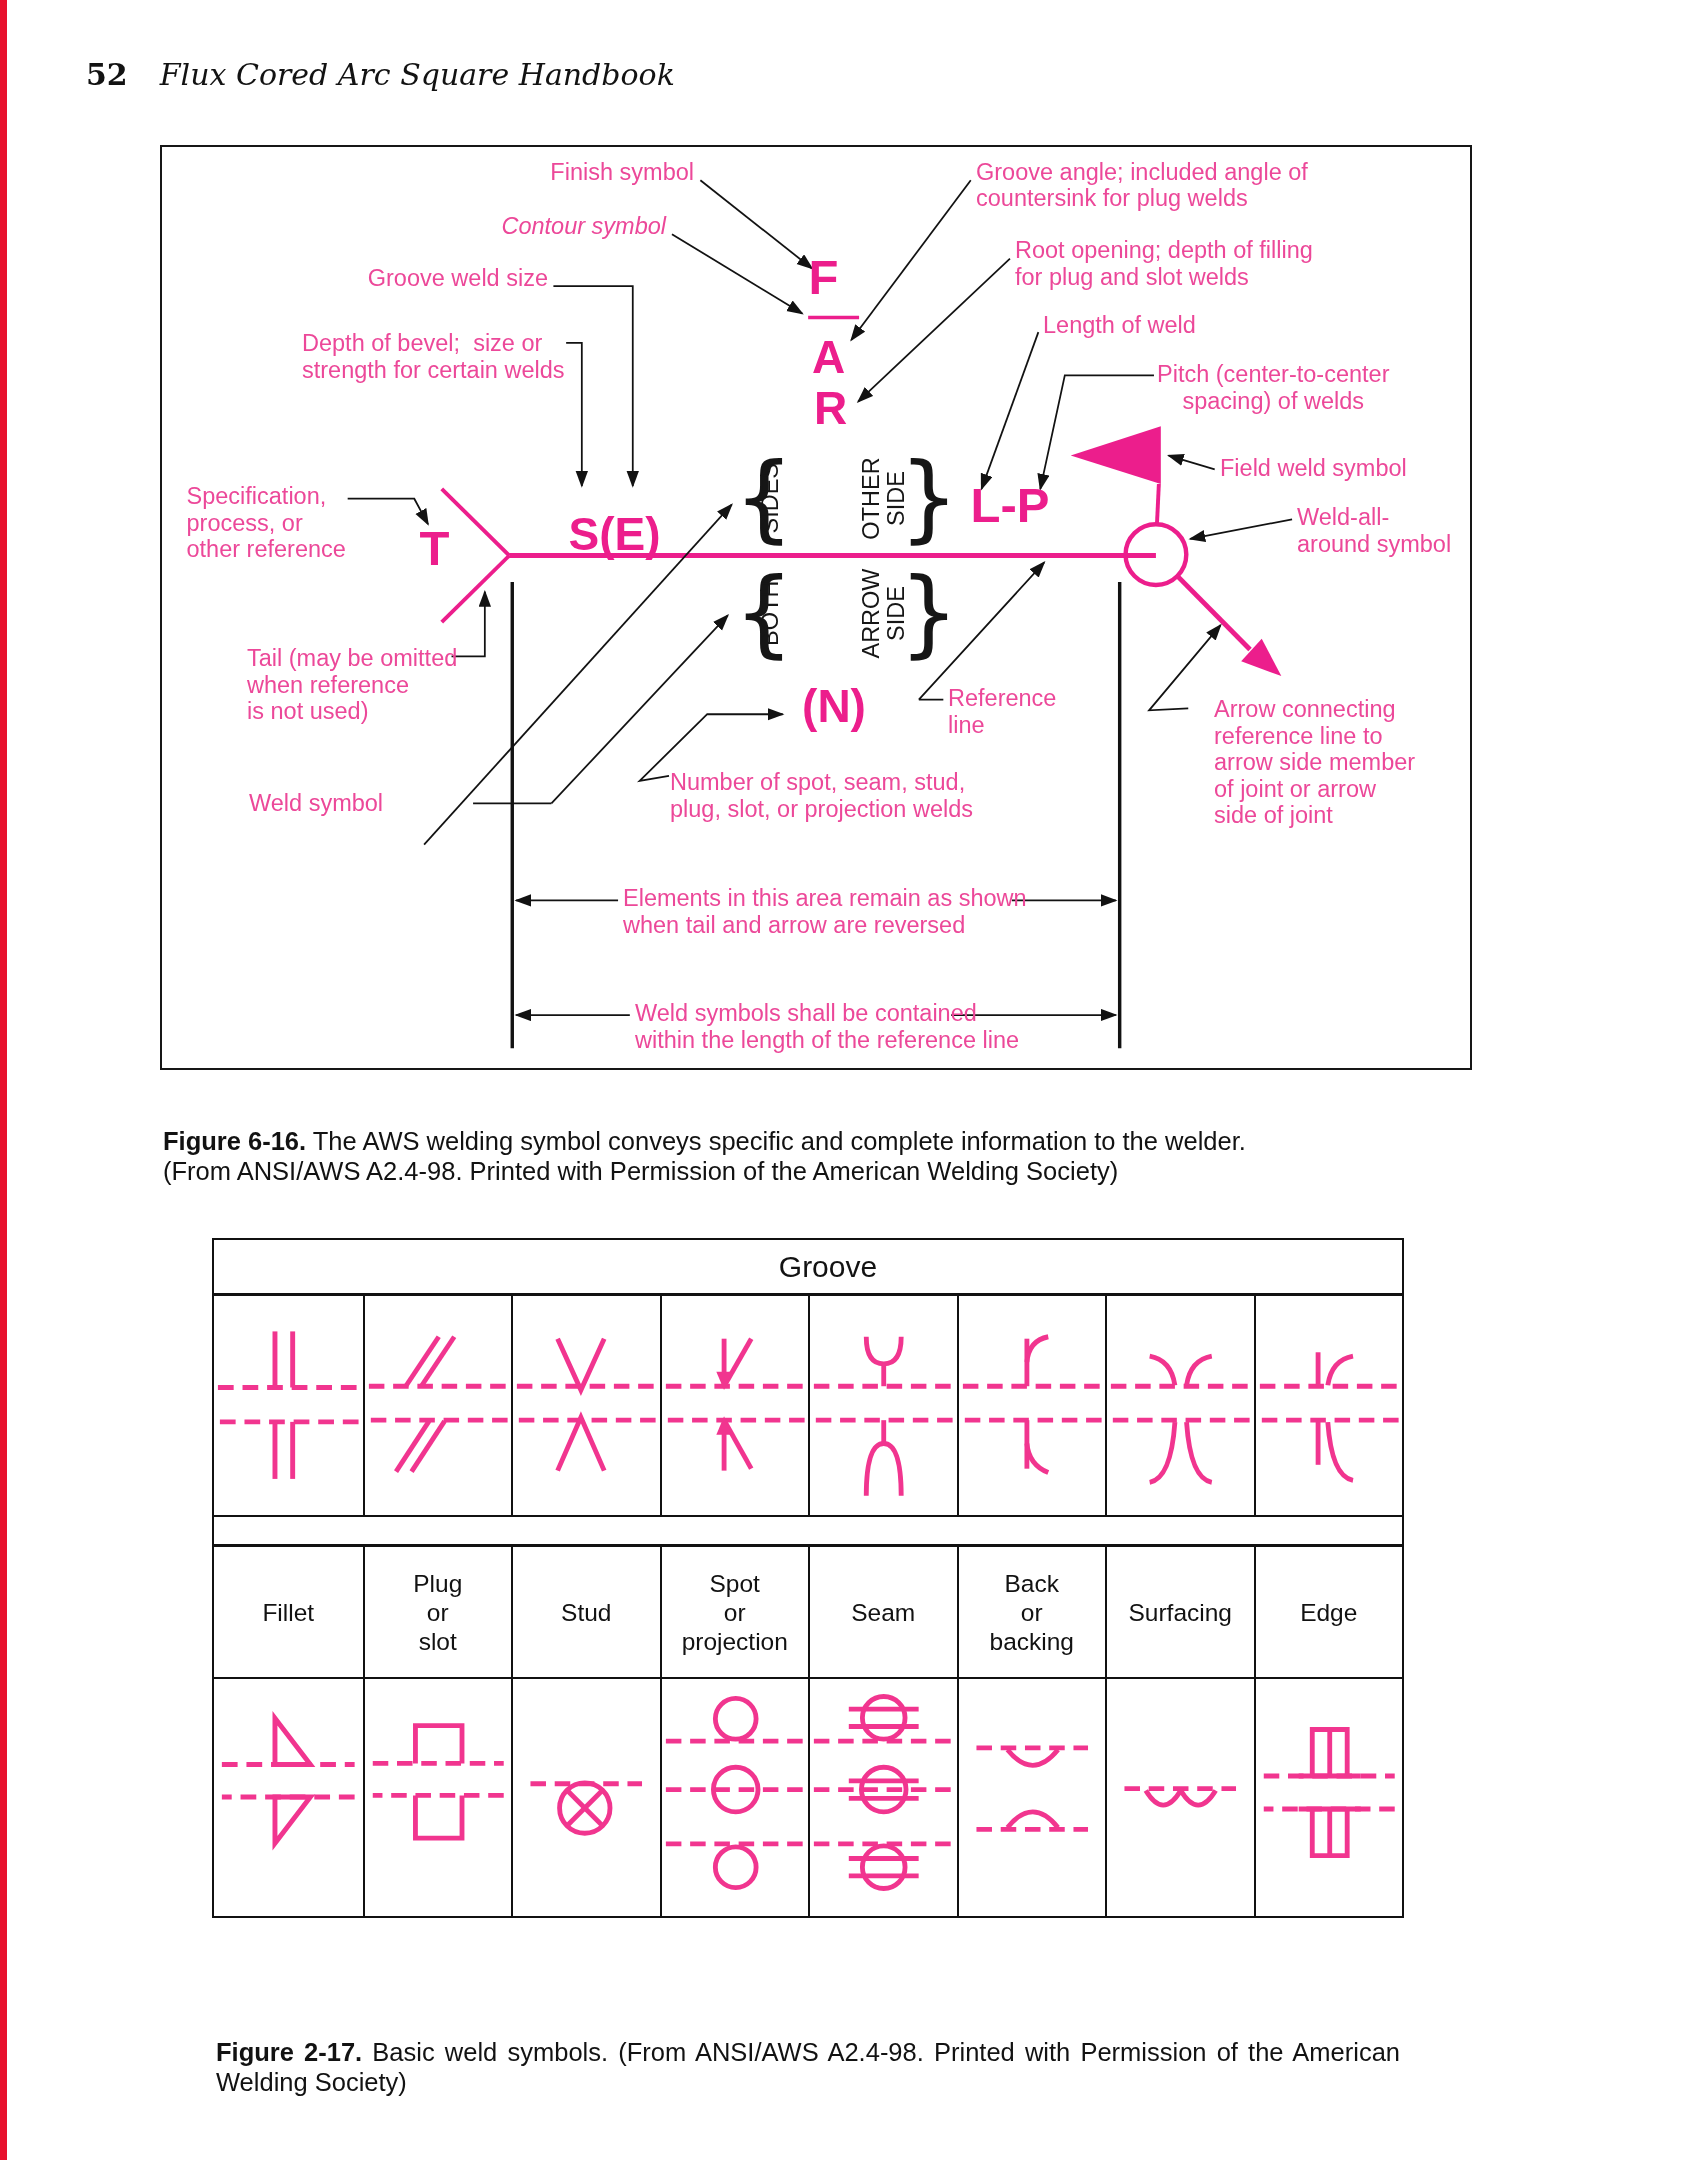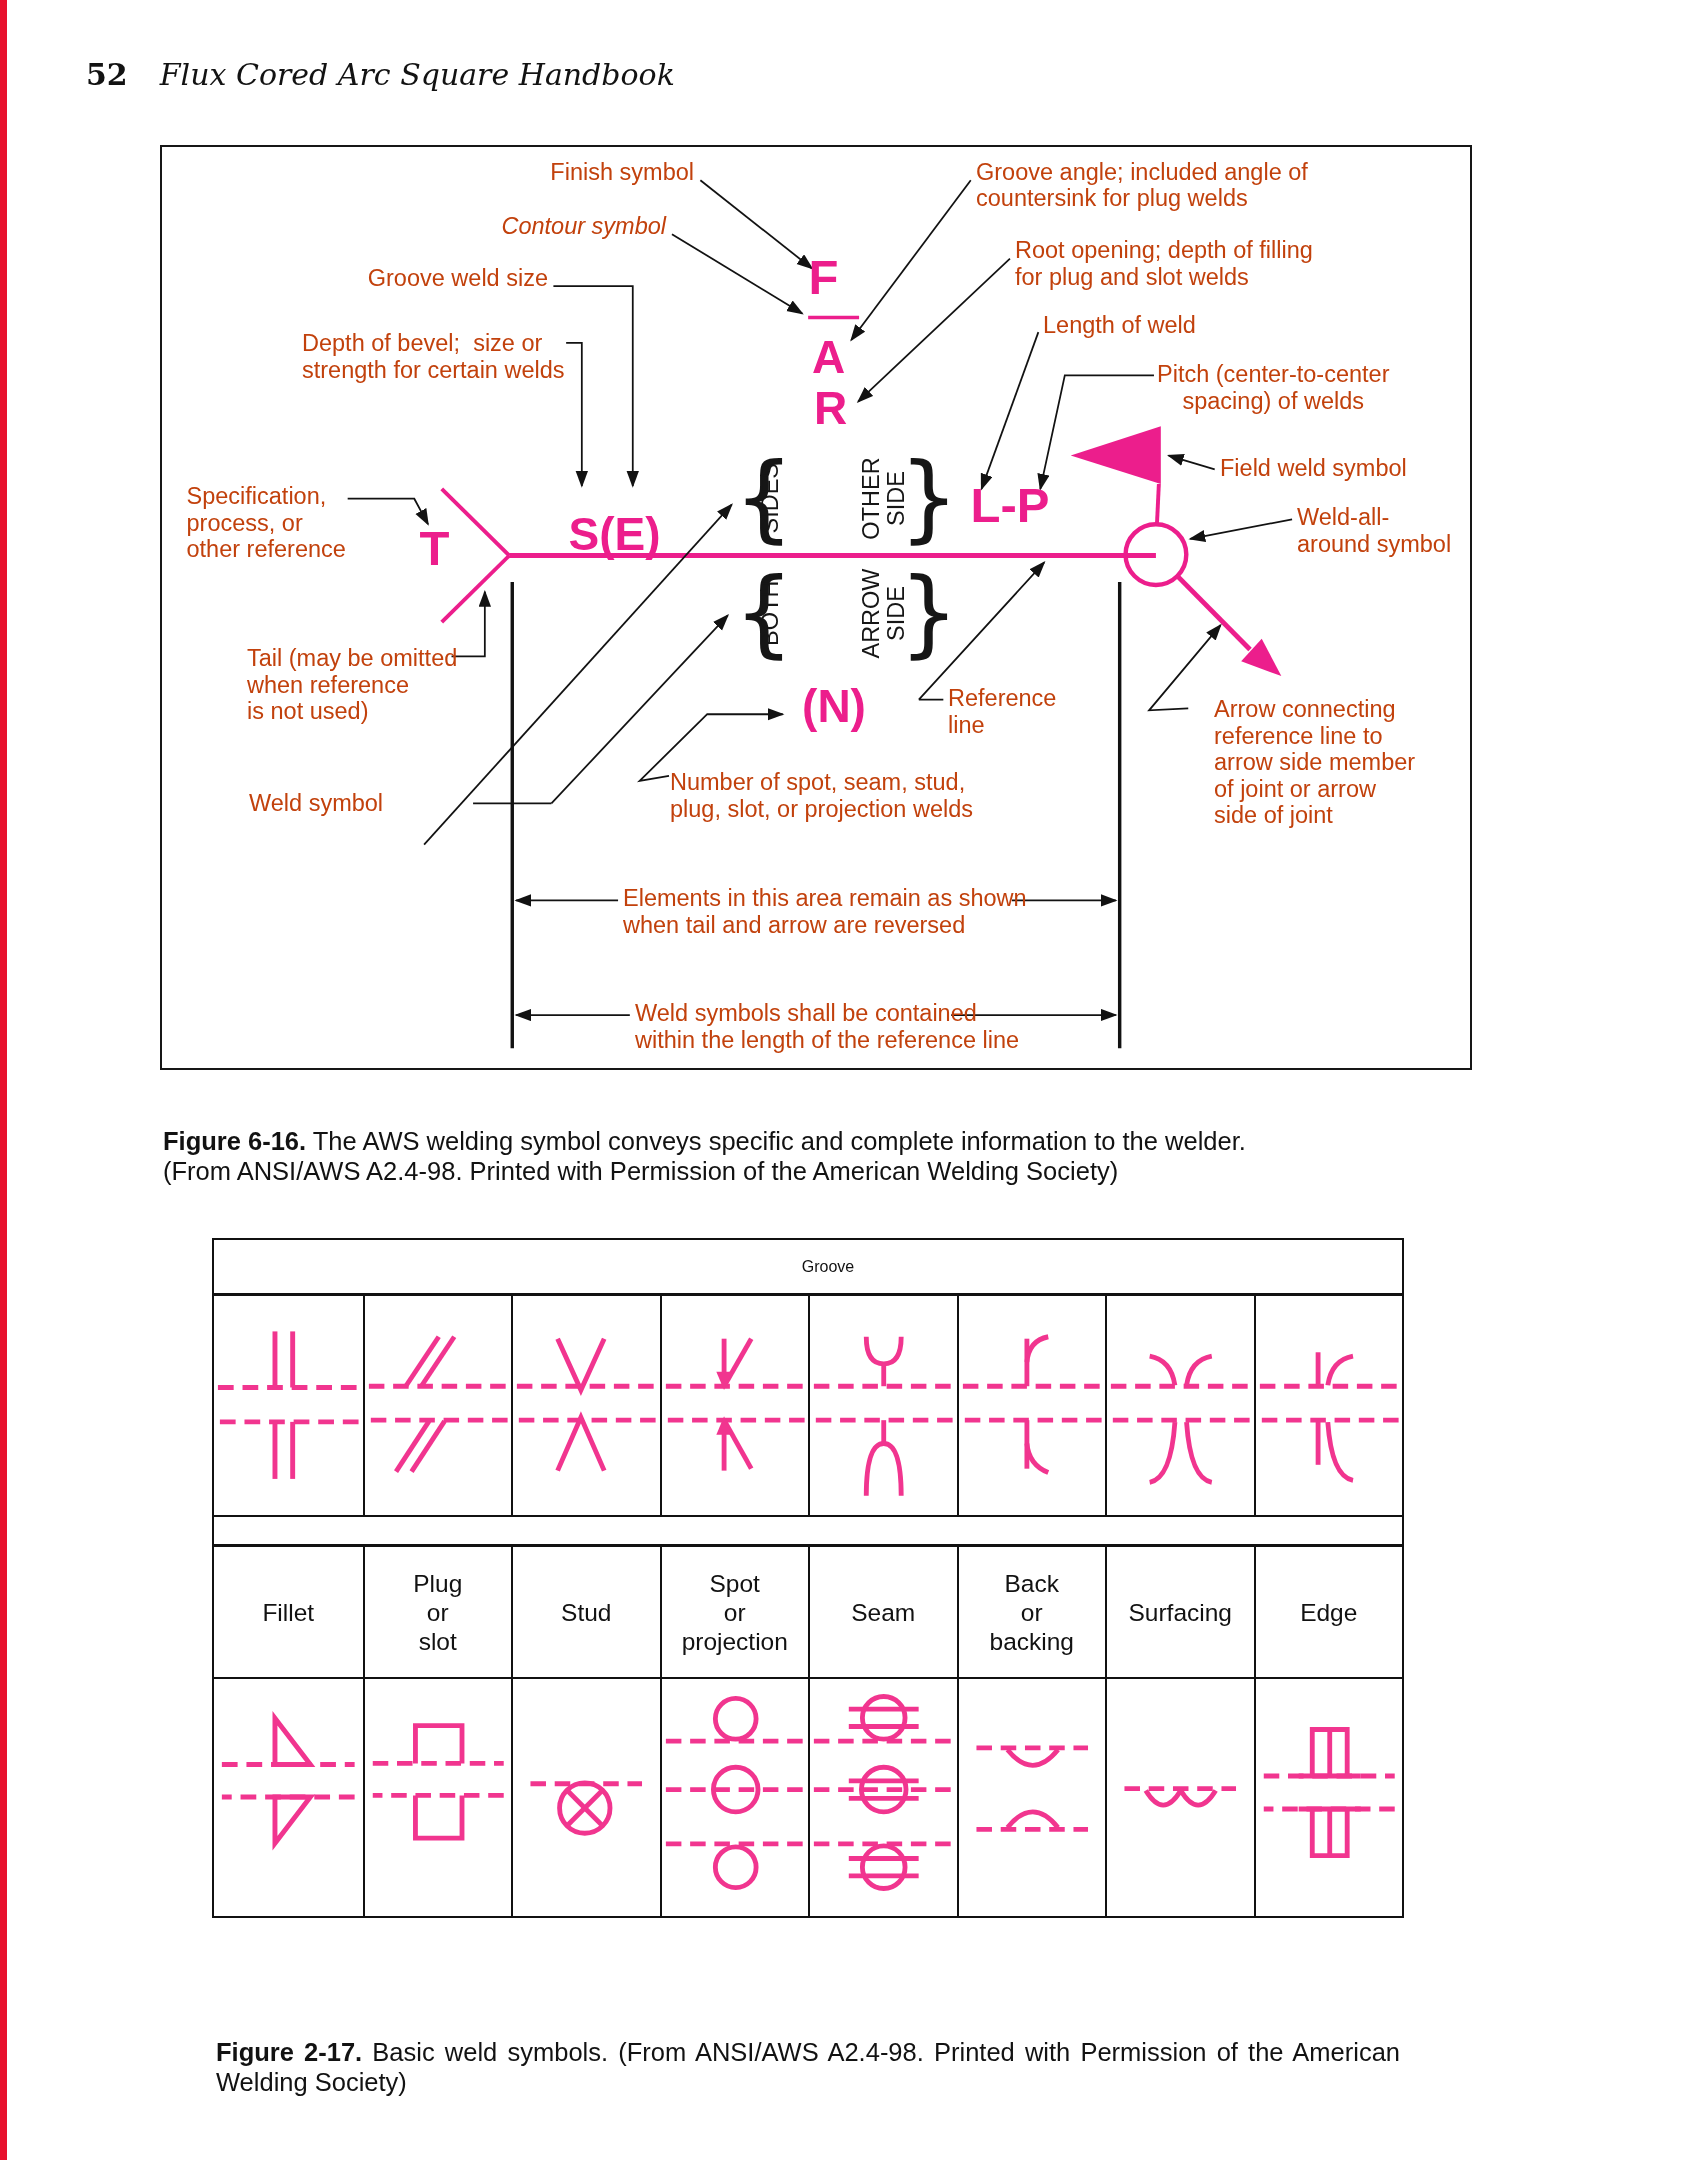--- a/index.html
+++ b/index.html
@@ -4,35 +4,35 @@
 <style>
   html,body{margin:0;padding:0;background:#e9e9e9;}
   .page{position:relative;width:1700px;height:2160px;background:#ffffff;overflow:hidden;
         font-family:"Liberation Sans","DejaVu Sans",sans-serif;color:#121212;}
   .stripe{position:absolute;left:0;top:0;width:6.9px;height:2160px;background:#e8112d;}
   .hdr{position:absolute;left:86px;top:57px;font-family:"DejaVu Serif","Liberation Serif",serif;font-size:30px;}
   .hdr .num{font-weight:bold;margin-right:32px;}
   .hdr .ttl{font-style:italic;}
   .figbox{position:absolute;left:160px;top:145px;width:1308px;height:921px;border:2px solid #161616;}
   .figbox svg.diagram{position:absolute;left:0;top:0;}
-  .lbl{position:absolute;font-size:23.5px;line-height:26.5px;white-space:pre-wrap;color:#c2410c;}
+  .lbl{position:absolute;font-size:23.5px;line-height:26.5px;white-space:pre-wrap;color:#ec4899;}
   .lbl.r{text-align:right;}
   .mg{position:absolute;font-weight:bold;color:#ec1e8c;font-size:49px;line-height:49px;text-align:center;
       letter-spacing:0px;}
   .brace{position:absolute;font-size:94px;line-height:86px;font-family:"DejaVu Sans",sans-serif;
          color:#161616;font-weight:normal;}
   .rotwrap{position:absolute;display:flex;align-items:center;justify-content:center;}
   .rot{transform:rotate(-90deg);white-space:pre;text-align:center;font-size:23.5px;line-height:24.5px;color:#161616;}
   .caption{position:absolute;font-size:25.5px;line-height:30px;white-space:pre-line;}
   .caption b{font-weight:bold;}
   
   .wtable{position:absolute;left:212px;top:1238px;width:1188px;border:2.9px solid #111;}
   .trow{display:grid;grid-template-columns:repeat(8,1fr);}
   .ghead{height:53px;border-bottom:3.9px solid #111;display:flex;align-items:center;justify-content:center;
-         font-size:16px;padding-left:40px;}
+         font-size:30px;padding-left:40px;}
   .hcell{height:100%;display:flex;align-items:center;justify-content:center;text-align:center;
          font-size:24.5px;line-height:29px;white-space:pre-line;border-left:2px solid #111;}
   .hcell:first-child{border-left:none;}
   .hrow1{height:78px;border-bottom:2.9px solid #111;}
   .hrow2{height:130px;border-bottom:2.9px solid #111;}
   .scell{border-left:2px solid #111;}
   .scell:first-child{border-left:none;}
   .srow1{height:219px;border-bottom:2px solid #111;}
   .spacer{height:27.4px;border-bottom:3.9px solid #111;}
   .srow2{height:237px;}

